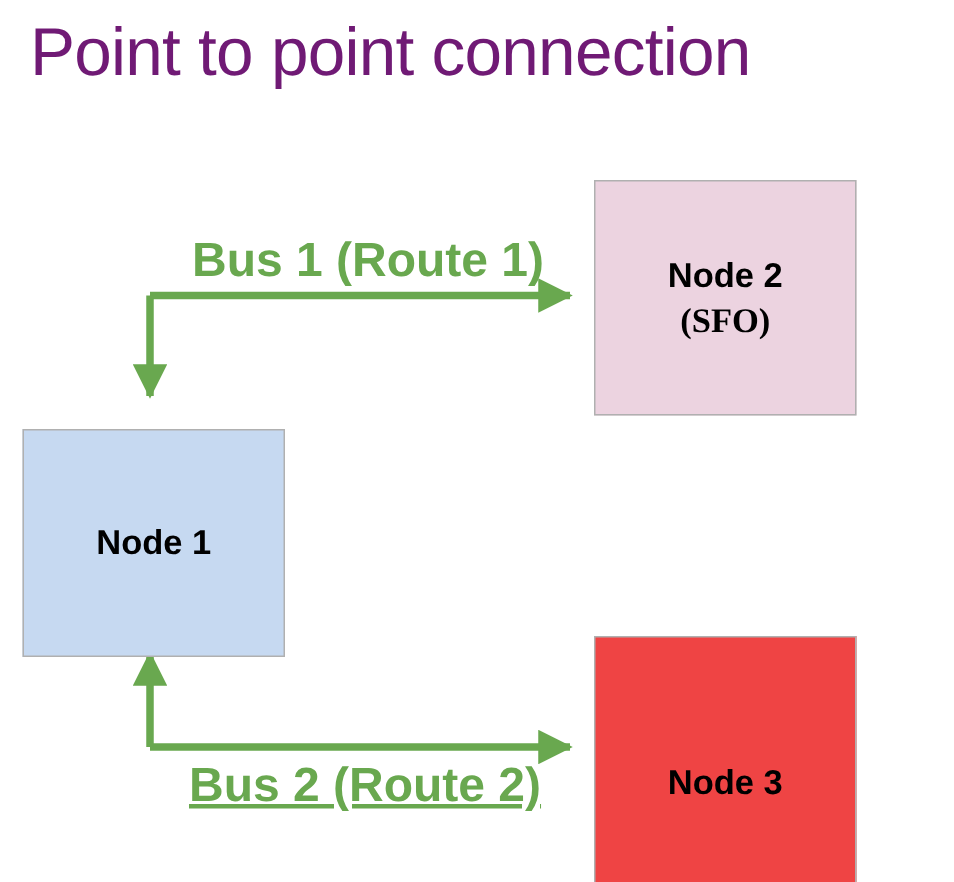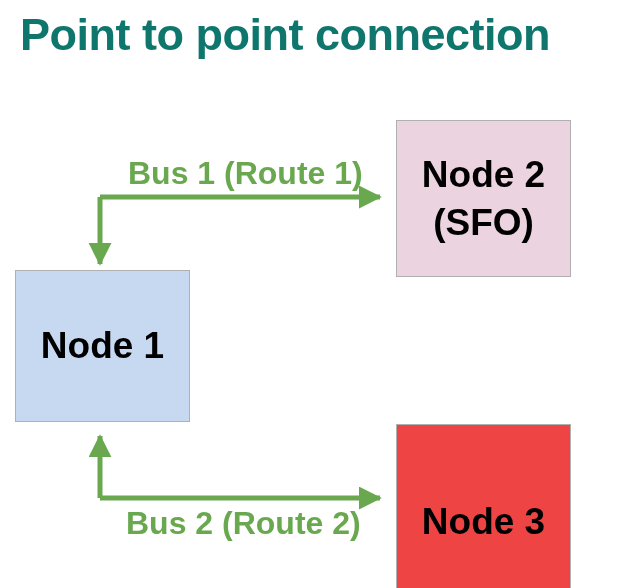--- a/index.html
+++ b/index.html
@@ -17,65 +17,65 @@
     background: #ffffff;
     overflow: hidden;
   }
 
   
   #diagram-title {
     position: absolute;
     left: 20px;
     top: 8px;
     font-size: 45px;
-    font-weight: bold;
-    color: #0f766e;
+    font-weight: normal;
+    color: #701a75;
     letter-spacing: -0.5px;
     white-space: nowrap;
     line-height: 1.2;
   }
 
   
   .node-box {
     position: absolute;
     box-sizing: border-box;
     border: 1px solid #b0b0b0;
     display: flex;
     flex-direction: column;
     align-items: center;
     justify-content: center;
     text-align: center;
     color: #000000;
     font-weight: bold;
-    font-size: 37px;
+    font-size: 23px;
     line-height: 1.28;
   }
   #node-1 {
     left: 15px;
-    top: 270px;
+    top: 286px;
     width: 175px;
     height: 152px;
     background: #c6d9f1;
   }
   #node-2 {
     left: 396px;
     top: 120px;
     width: 175px;
     height: 157px;
     background: #ecd3e0;
   }
   #node-3 {
     left: 396px;
     top: 424px;
     width: 175px;
     height: 196px;
     background: #ef4444;
   }
   .node-line-1 { display: block; }
-  .node-line-2 { display: block; }
+  .node-line-2 { display: block; font-family: Liberation Serif, serif; }
 
   
   #connectors {
     position: absolute;
     left: 0;
     top: 0;
     width: 636px;
     height: 588px;
     pointer-events: none;
   }
@@ -88,20 +88,21 @@
     color: #69a84f;
     white-space: nowrap;
   }
   #label-bus-1 {
     left: 128px;
     top: 155px;
   }
   #label-bus-2 {
     left: 126px;
     top: 505px;
+    text-decoration: underline;
   }
 </style>
 </head>
 <body>
 
 <div id="canvas">
 
   <div id="diagram-title">Point to point connection</div>
 
   <svg id="connectors" viewBox="0 0 636 588" width="636" height="588">

